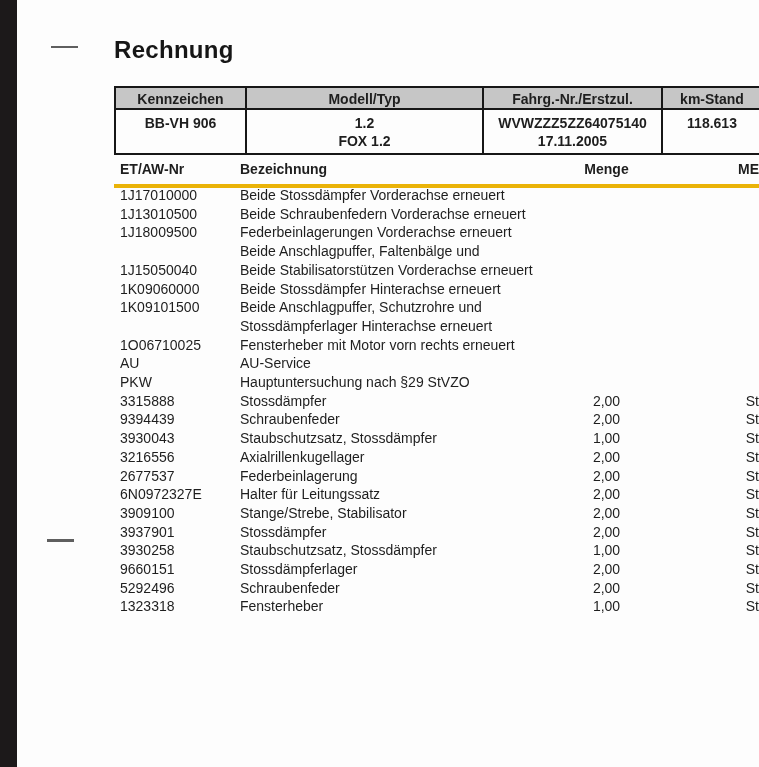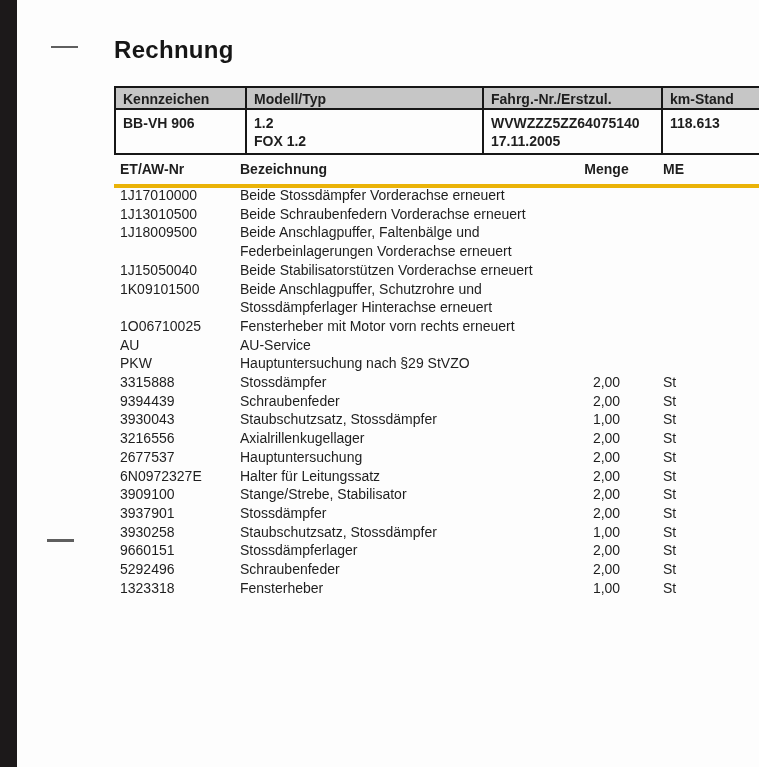--- a/index.html
+++ b/index.html
@@ -31,38 +31,38 @@
   }
 
   
   .vehicle-table {
     position: absolute; left: 114px; top: 86px;
     width: 646px;
     border-collapse: collapse; table-layout: fixed;
   }
   .vehicle-table th, .vehicle-table td {
     border: 2px solid #171717;
-    font-size: 14px; font-weight: bold; text-align: left; vertical-align: top;
+    font-size: 14px; font-weight: bold; text-align: center; vertical-align: top;
     padding: 2px 7px 0 7px;
     line-height: 18px;
     overflow: hidden; white-space: nowrap;
   }
   .vehicle-table th { background: var(--header-bg, #c6c6c6); height: 22px; }
   .vehicle-table td { height: 45px; padding-top: 4px; border-radius: 6px; }
   .vehicle-table th:last-child, .vehicle-table td:last-child { border-right: none; }
 
   
   .row-grid {
     display: grid;
     grid-template-columns: 120px 336px 61px 122px;
     padding-left: 6px;
     font-size: 14px;
   }
   .col-menge { text-align: center; }
-  .col-me { padding-left: 26px; }
+  .col-me { padding-left: 26px; text-align: right; }
 
   .items-header {
     position: absolute; left: 114px; top: 161px;
     width: 645px;
     font-weight: bold;
     border-bottom: 4px solid #eab308;
     padding-bottom: 7px;
   }
 
   .items-rows {
@@ -131,30 +131,38 @@
       <div class="col-nr">1J13010500</div>
       <div class="col-bez">
         <div>Beide Schraubenfedern Vorderachse erneuert</div>
       </div>
       <div class="col-menge"></div>
       <div class="col-me"></div>
     </div>
     <div class="item-row row-grid">
       <div class="col-nr">1J18009500</div>
       <div class="col-bez">
+        <div>Federbeinlagerungen Vorderachse erneuert</div>
         <div>Beide Anschlagpuffer, Faltenbälge und</div>
-        <div>Federbeinlagerungen Vorderachse erneuert</div>
       </div>
       <div class="col-menge"></div>
       <div class="col-me"></div>
     </div>
     <div class="item-row row-grid">
       <div class="col-nr">1J15050040</div>
       <div class="col-bez">
         <div>Beide Stabilisatorstützen Vorderachse erneuert</div>
+      </div>
+      <div class="col-menge"></div>
+      <div class="col-me"></div>
+    </div>
+    <div class="item-row row-grid">
+      <div class="col-nr">1K09060000</div>
+      <div class="col-bez">
+        <div>Beide Stossdämpfer Hinterachse erneuert</div>
       </div>
       <div class="col-menge"></div>
       <div class="col-me"></div>
     </div>
     <div class="item-row row-grid">
       <div class="col-nr">1K09101500</div>
       <div class="col-bez">
         <div>Beide Anschlagpuffer, Schutzrohre und</div>
         <div>Stossdämpferlager Hinterachse erneuert</div>
       </div>
@@ -213,21 +221,21 @@
       <div class="col-nr">3216556</div>
       <div class="col-bez">
         <div>Axialrillenkugellager</div>
       </div>
       <div class="col-menge">2,00</div>
       <div class="col-me">St</div>
     </div>
     <div class="item-row row-grid">
       <div class="col-nr">2677537</div>
       <div class="col-bez">
-        <div>Hauptuntersuchung</div>
+        <div>Federbeinlagerung</div>
       </div>
       <div class="col-menge">2,00</div>
       <div class="col-me">St</div>
     </div>
     <div class="item-row row-grid">
       <div class="col-nr">6N0972327E</div>
       <div class="col-bez">
         <div>Halter für Leitungssatz</div>
       </div>
       <div class="col-menge">2,00</div>

